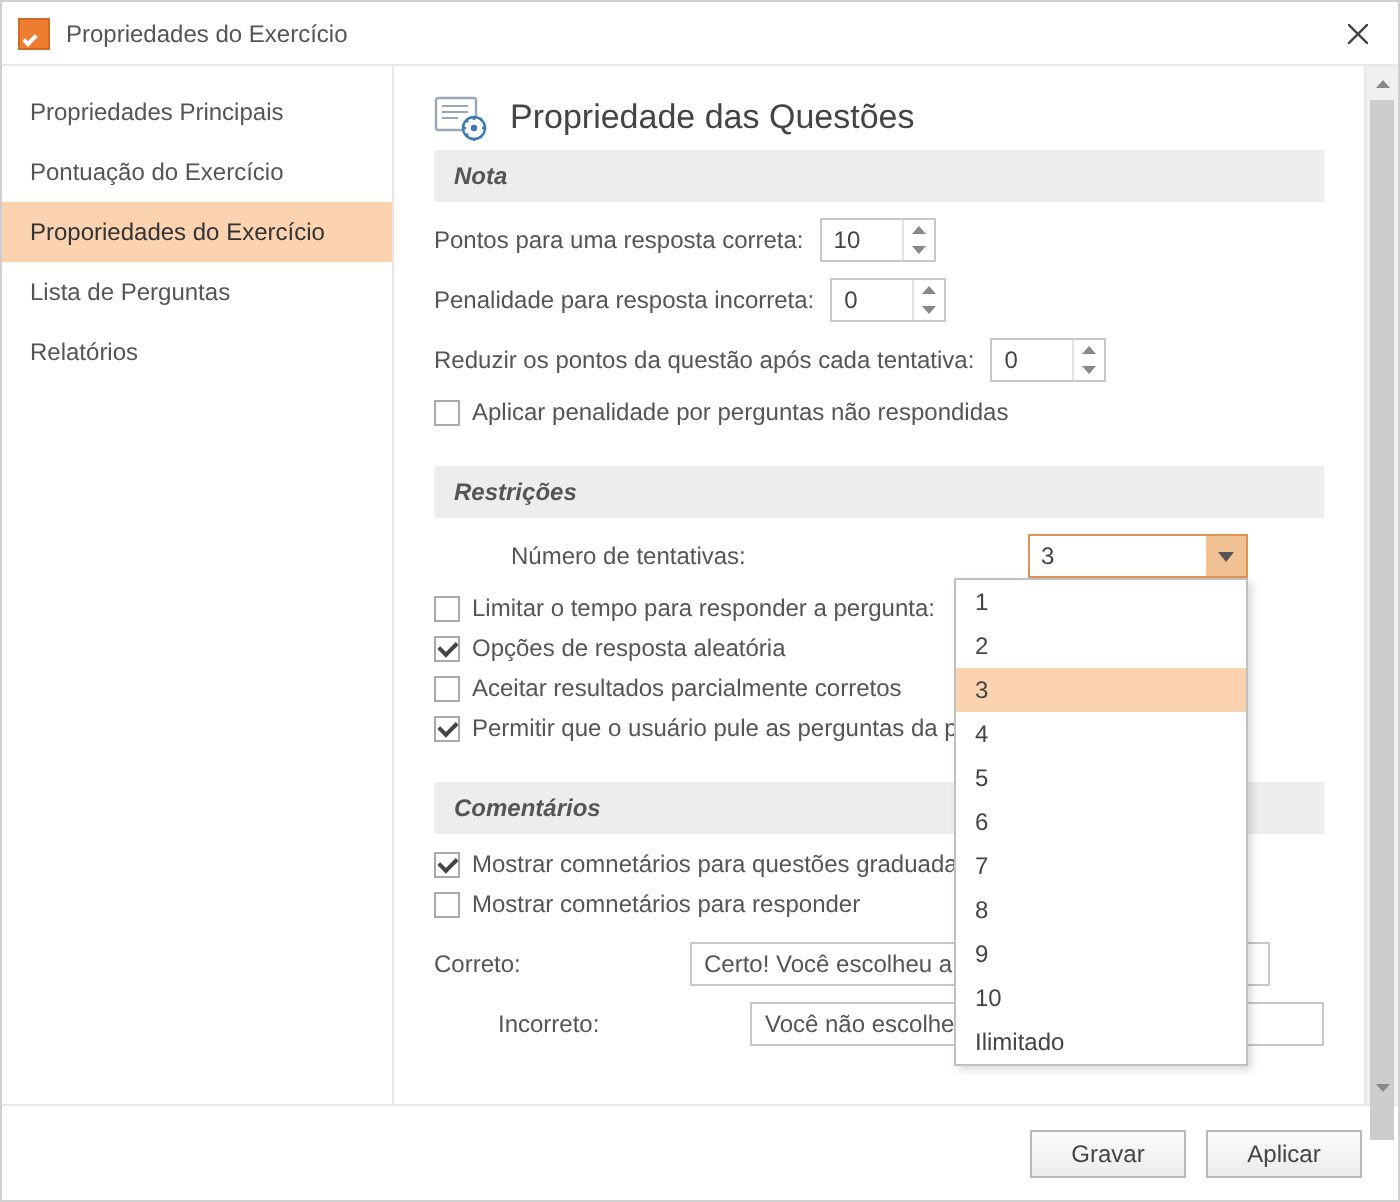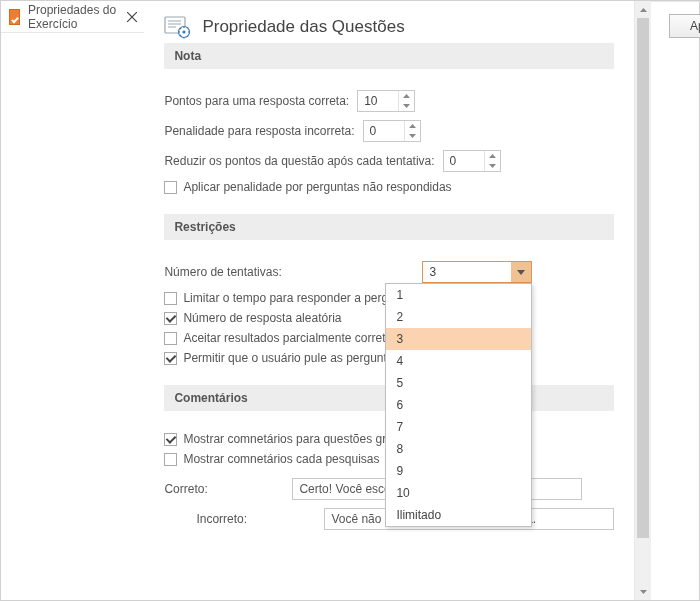--- a/index.html
+++ b/index.html
@@ -1,36 +1,36 @@
 <!DOCTYPE html>
 <html><head>
 <meta charset="utf-8">
 <style>
   * { box-sizing: border-box; }
   html, body { margin:0; padding:0; font-family: "Segoe UI", Arial, sans-serif; font-size:12px; color:#444; background:#fff; }
-  .window { width:700px; height:601px; border:1px solid #d0d0d0; display:flex; flex-direction:row; position:relative; }
+  .window { width:700px; height:601px; border:1px solid #d0d0d0; display:flex; flex-direction:column; position:relative; }
   .titlebar { height:32px; display:flex; align-items:center; padding:0 0 0 8px; border-bottom:1px solid #e8e8e8; }
   .title-icon { width:16px; height:16px; background:#ed7d31; border:1px solid #d46a1f; position:relative; margin-right:8px; }
   .title-icon::after { content:""; position:absolute; left:3px; top:6px; width:4px; height:7px; border-right:2px solid #fff; border-bottom:2px solid #fff; transform:rotate(45deg); box-sizing:border-box; }
   .title-text { font-size:12px; color:#555; }
   .title-close { margin-left:auto; width:40px; height:100%; display:flex; align-items:center; justify-content:center; cursor:pointer; }
   .title-close svg { width:10px; height:10px; }
   .body { flex:1; display:flex; min-height:0; }
   .sidebar { width:196px; border-right:1px solid #e8e8e8; padding-top:8px; }
   .side-item { padding:8px 14px; font-size:12px; color:#555; cursor:pointer; }
   .side-item.selected { background:#fbd3b0; color:#333; }
   .content-wrap { flex:1; display:flex; min-width:0; }
   .content { flex:1; padding:14px 20px 0 20px; overflow:hidden; position:relative; }
   .scrollbar { width:17px; background:#f0f0f0; border-left:1px solid #e8e8e8; position:relative; }
   .scroll-arrow { width:100%; height:17px; display:flex; align-items:center; justify-content:center; color:#888; }
   .scroll-thumb { position:absolute; left:2px; top:17px; width:12px; height:520px; background:#cdcdcd; }
   .header-row { display:flex; align-items:center; margin-bottom:4px; }
   .header-icon { width:28px; height:24px; margin-right:10px; position:relative; }
   .header-text { font-size:17px; font-weight:400; color:#444; }
-  .section-head { background:#ededed; padding:6px 10px; font-weight:600; color:#555; margin-bottom:21px; }
+  .section-head { background:#ededed; padding:6px 10px; font-weight:600; color:#555; margin-bottom:8px;font-style:italic; }
   .field-row { display:flex; align-items:center; margin-bottom:8px; gap:8px; }
   .field-label { font-size:12px; color:#555; }
   .num-input { display:inline-flex; align-items:stretch; border:1px solid #c9c9c9; height:22px; background:#fff; }
   .num-input input { border:none; width:40px; padding:0 6px; font-size:12px; color:#444; outline:none; }
   .spinner { width:16px; display:flex; flex-direction:column; border-left:1px solid #e2e2e2; }
   .spin-btn { flex:1; display:flex; align-items:center; justify-content:center; cursor:pointer; }
   .spin-btn svg { width:7px; height:4px; }
   .chk-row { display:flex; align-items:flex-end; gap:6px; margin-bottom:6px; }
   .chk { width:13px; height:13px; border:1px solid #a9a9a9; background:#fff; display:inline-flex; align-items:center; justify-content:center; cursor:pointer; }
   .chk.checked::after { content:""; width:4px; height:7px; border-right:2px solid #444; border-bottom:2px solid #444; transform:rotate(45deg); margin-top:-2px; }
@@ -56,20 +56,27 @@
     <div class="title-close">
       <svg viewBox="0 0 10 10">
           <line x1="0" y1="0" x2="10" y2="10" stroke="#444" stroke-width="1.2"></line>
           <line x1="10" y1="0" x2="0" y2="10" stroke="#444" stroke-width="1.2"></line>
         </svg>
     </div>
   </div>
 
   <div class="body">
 
+    <div class="sidebar">
+      <div class="side-item">Propriedades Principais</div>
+      <div class="side-item">Pontuação do Exercício</div>
+      <div class="side-item selected">Proporiedades do Exercício</div>
+      <div class="side-item">Lista de Perguntas</div>
+      <div class="side-item">Relatórios</div>
+    </div>
 
     <div class="content-wrap">
       <div class="content">
 
         <div class="header-row">
           <div class="header-icon">
             <svg viewBox="0 0 28 24">
                 <rect x="1" y="2" width="20" height="16" rx="1" fill="#fff" stroke="#9aa7b7" stroke-width="1.2"></rect>
                 <line x1="4" y1="6" x2="17" y2="6" stroke="#9aa7b7"></line>
                 <line x1="4" y1="9" x2="17" y2="9" stroke="#9aa7b7"></line>
@@ -143,21 +150,21 @@
 
         <div class="chk-row">
           <span class="chk"></span>
           <span class="field-label">Aplicar penalidade por perguntas não respondidas</span>
         </div>
 
         <div class="section-gap"></div>
 
         <div class="section-head">Restrições</div>
 
-        <div class="field-row" style="position:relative;">
+        <div class="field-row" style="position:relative;justify-content:center;">
           <span class="field-label" style="width:250px;">Número de tentativas:</span>
           <span style="position:relative;">
             <span class="dropdown">
               <span class="dd-val">3</span>
               <span class="dd-btn">
                 <svg width="8" height="5" viewBox="0 0 8 5">
                     <polygon points="0,0 8,0 4,5" fill="#555"></polygon>
                   </svg>
               </span>
             </span>
@@ -176,42 +183,42 @@
             </div>
           </span>
         </div>
 
         <div class="chk-row">
           <span class="chk"></span>
           <span class="field-label">Limitar o tempo para responder a pergunta:</span>
         </div>
         <div class="chk-row">
           <span class="chk checked"></span>
-          <span class="field-label">Número de resposta aleatória</span>
+          <span class="field-label">Opções de resposta aleatória</span>
         </div>
         <div class="chk-row">
           <span class="chk"></span>
           <span class="field-label">Aceitar resultados parcialmente corretos</span>
         </div>
         <div class="chk-row">
           <span class="chk checked"></span>
           <span class="field-label">Permitir que o usuário pule as perguntas da pesquisa</span>
         </div>
 
         <div class="section-gap"></div>
 
         <div class="section-head">Comentários</div>
 
         <div class="chk-row">
           <span class="chk checked"></span>
           <span class="field-label">Mostrar comnetários para questões graduadas</span>
         </div>
         <div class="chk-row">
           <span class="chk"></span>
-          <span class="field-label">Mostrar comnetários cada pesquisas</span>
+          <span class="field-label">Mostrar comnetários para responder</span>
         </div>
 
         <div style="height:6px;"></div>
 
         <div class="field-row">
           <span class="field-label" style="width:120px;">Correto:</span>
           <input class="text-input" style="width: 290px;" value="Certo! Você escolheu a resposta correta.">
         </div>
         <div class="field-row">
           <span class="field-label" style="width:120px;margin-left:32px;">Incorreto:</span>
@@ -231,16 +238,17 @@
             <svg width="7" height="4" viewBox="0 0 7 4">
               <polygon points="0,0 7,0 3.5,4" fill="#888"></polygon>
             </svg>
           </div>
       </div>
     </div>
 
   </div>
 
   <div class="footer">
+    <button class="btn">Gravar</button>
     <button class="btn">Aplicar</button>
   </div>
 
 </div>
 
 </body></html>

